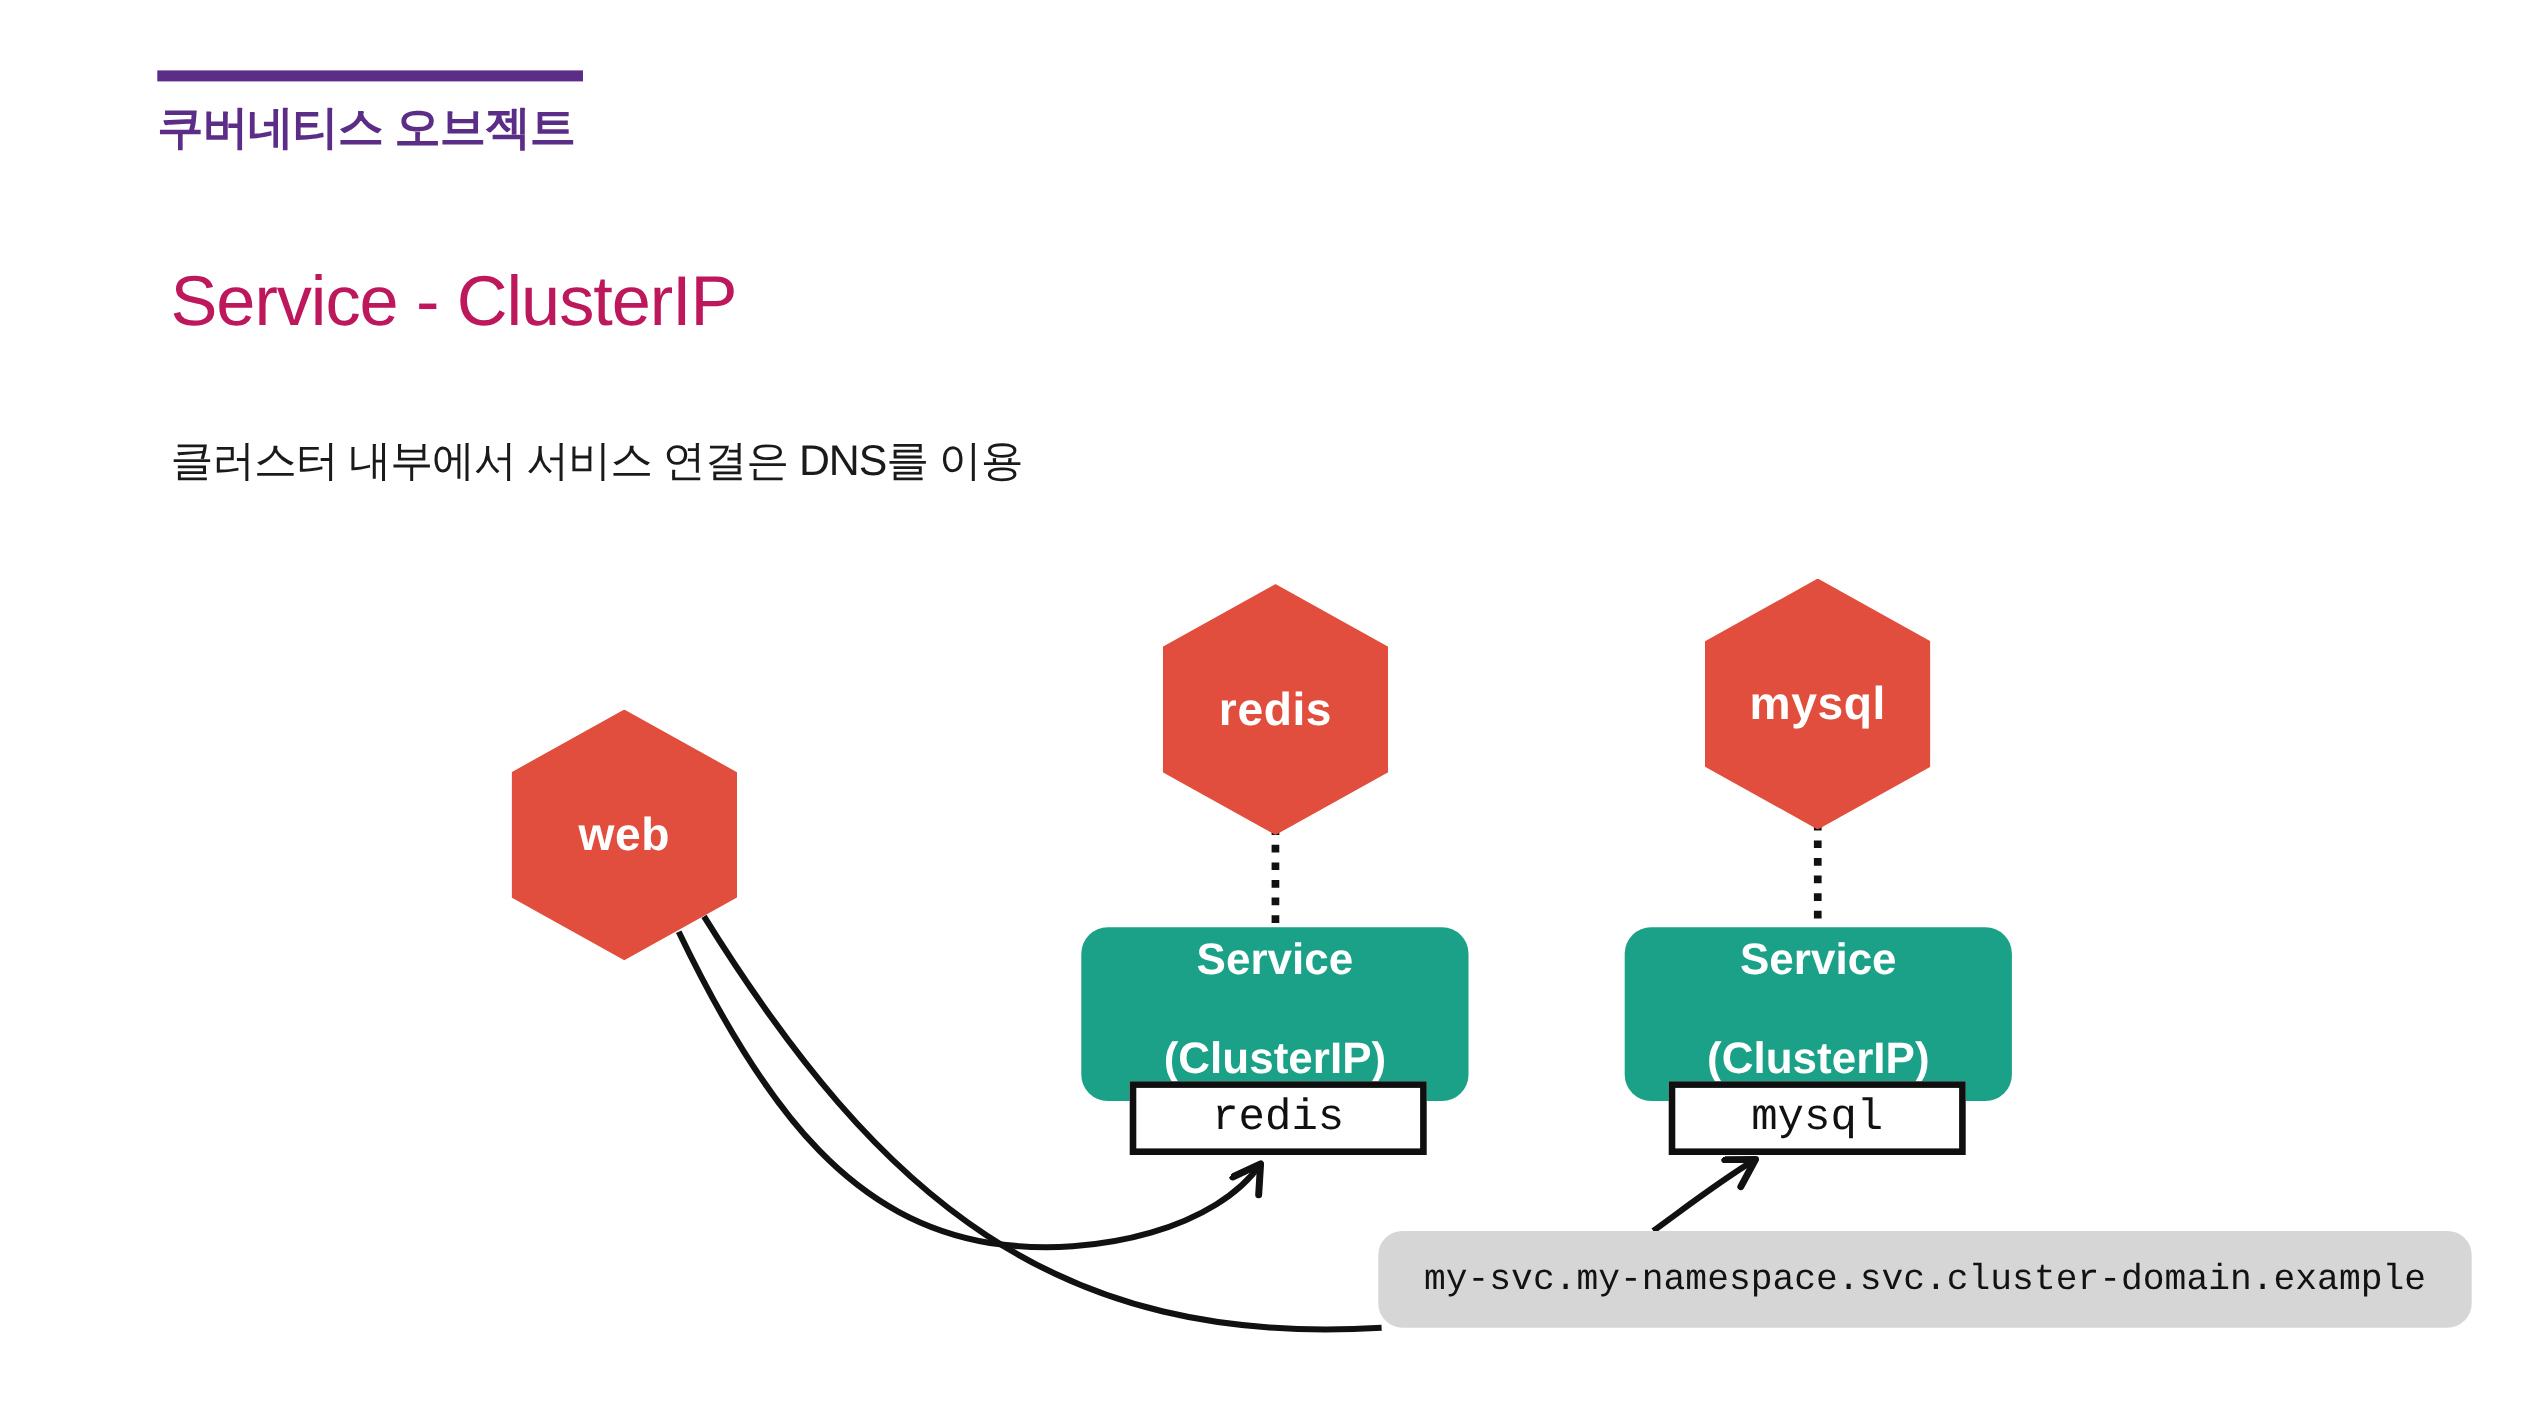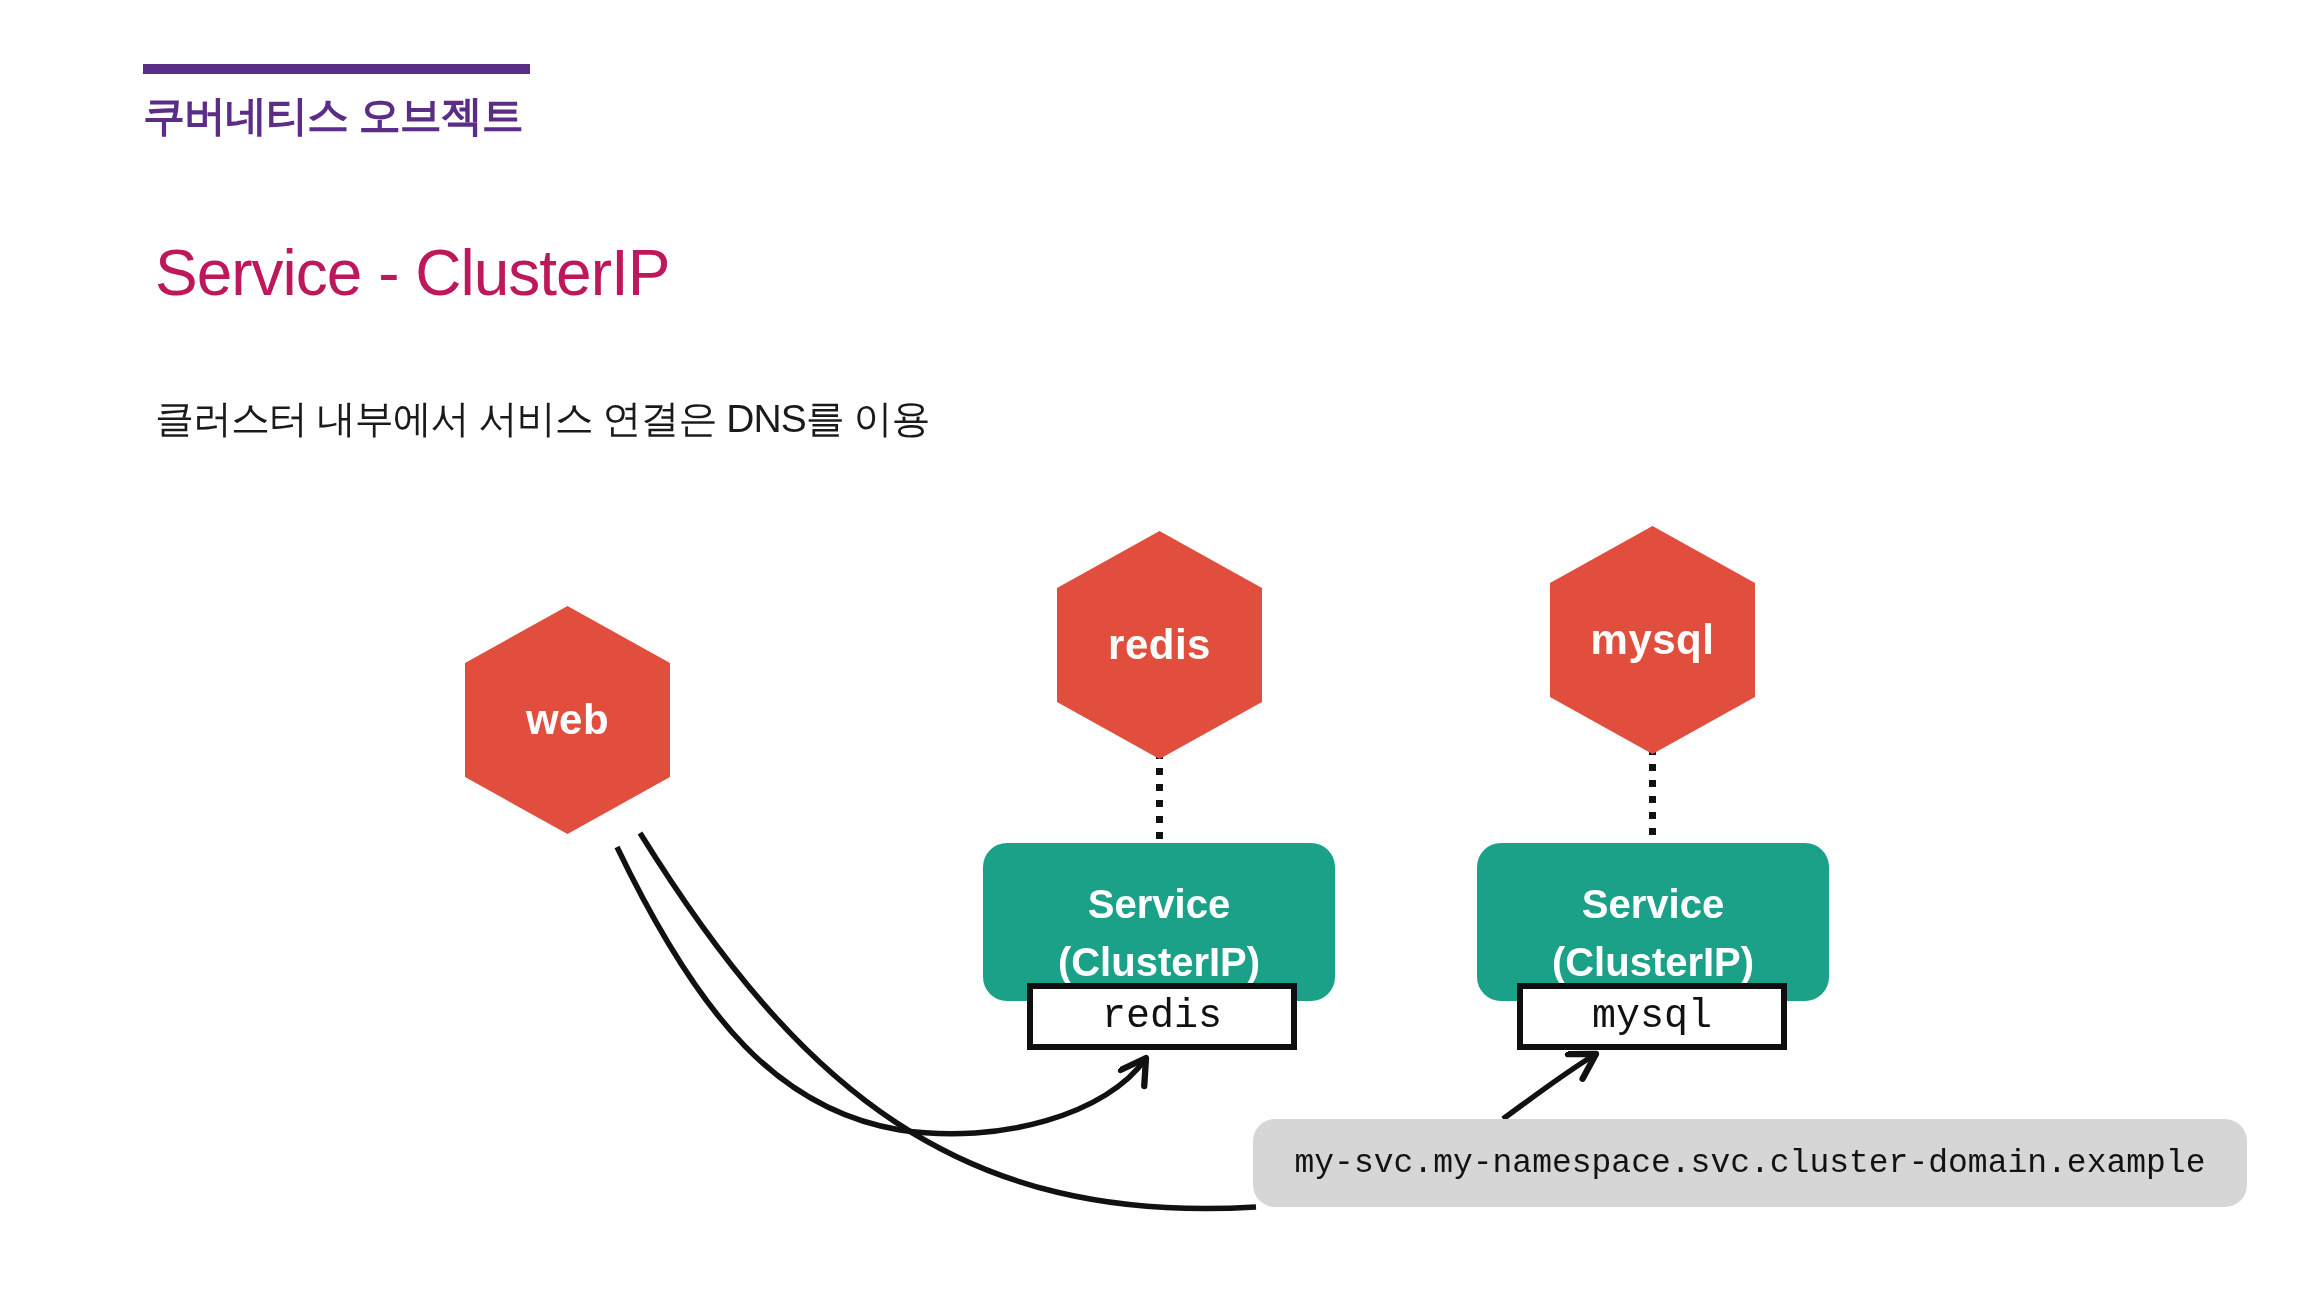--- a/index.html
+++ b/index.html
@@ -21,26 +21,26 @@
   .page-subtitle{position:absolute;left:155px;top:392px;font-size:39px;font-weight:400;color:#1a1a1a;letter-spacing:-1px;}
 
   .connector-layer{position:absolute;left:0;top:0;width:2304px;height:1296px;z-index:1;pointer-events:none;}
   .curve{fill:none;stroke:var(--line-black);stroke-width:5.5;}
   .dotted{fill:none;stroke:var(--line-black);stroke-width:7;stroke-dasharray:7 9;}
 
   .hex{position:absolute;width:205px;height:228px;z-index:2;
        clip-path:polygon(50% 0,100% 25%,100% 75%,50% 100%,0 75%,0 25%);
        background:var(--pod-red);display:flex;align-items:center;justify-content:center;}
   .hex span{color:#ffffff;font-weight:700;font-size:42px;letter-spacing:0.5px;}
-  .hex-web{left:465px;top:606px;}
+  .hex-web{left:465px;top:645px;}
   .hex-redis{left:1057px;top:531px;}
   .hex-mysql{left:1550px;top:526px;}
 
   .svc{position:absolute;width:352px;height:158px;border-radius:24px;background:var(--service-teal);
-       z-index:2;display:flex;flex-direction:column;align-items:center;justify-content:flex-end;
+       z-index:2;display:flex;flex-direction:column;align-items:center;justify-content:space-between;
        padding-bottom:10px;color:#ffffff;font-weight:700;font-size:40px;line-height:58px;}
   .svc-redis{left:983px;top:843px;}
   .svc-mysql{left:1477px;top:843px;}
 
   .svc-name{position:absolute;width:270px;height:67px;background:#ffffff;border:6px solid #0f0f0f;
        z-index:3;display:flex;align-items:center;justify-content:center;
        font-family:"Liberation Mono","DejaVu Sans Mono",monospace;font-size:40px;color:#111111;}
   .svc-name-redis{left:1027px;top:983px;}
   .svc-name-mysql{left:1517px;top:983px;}
 

